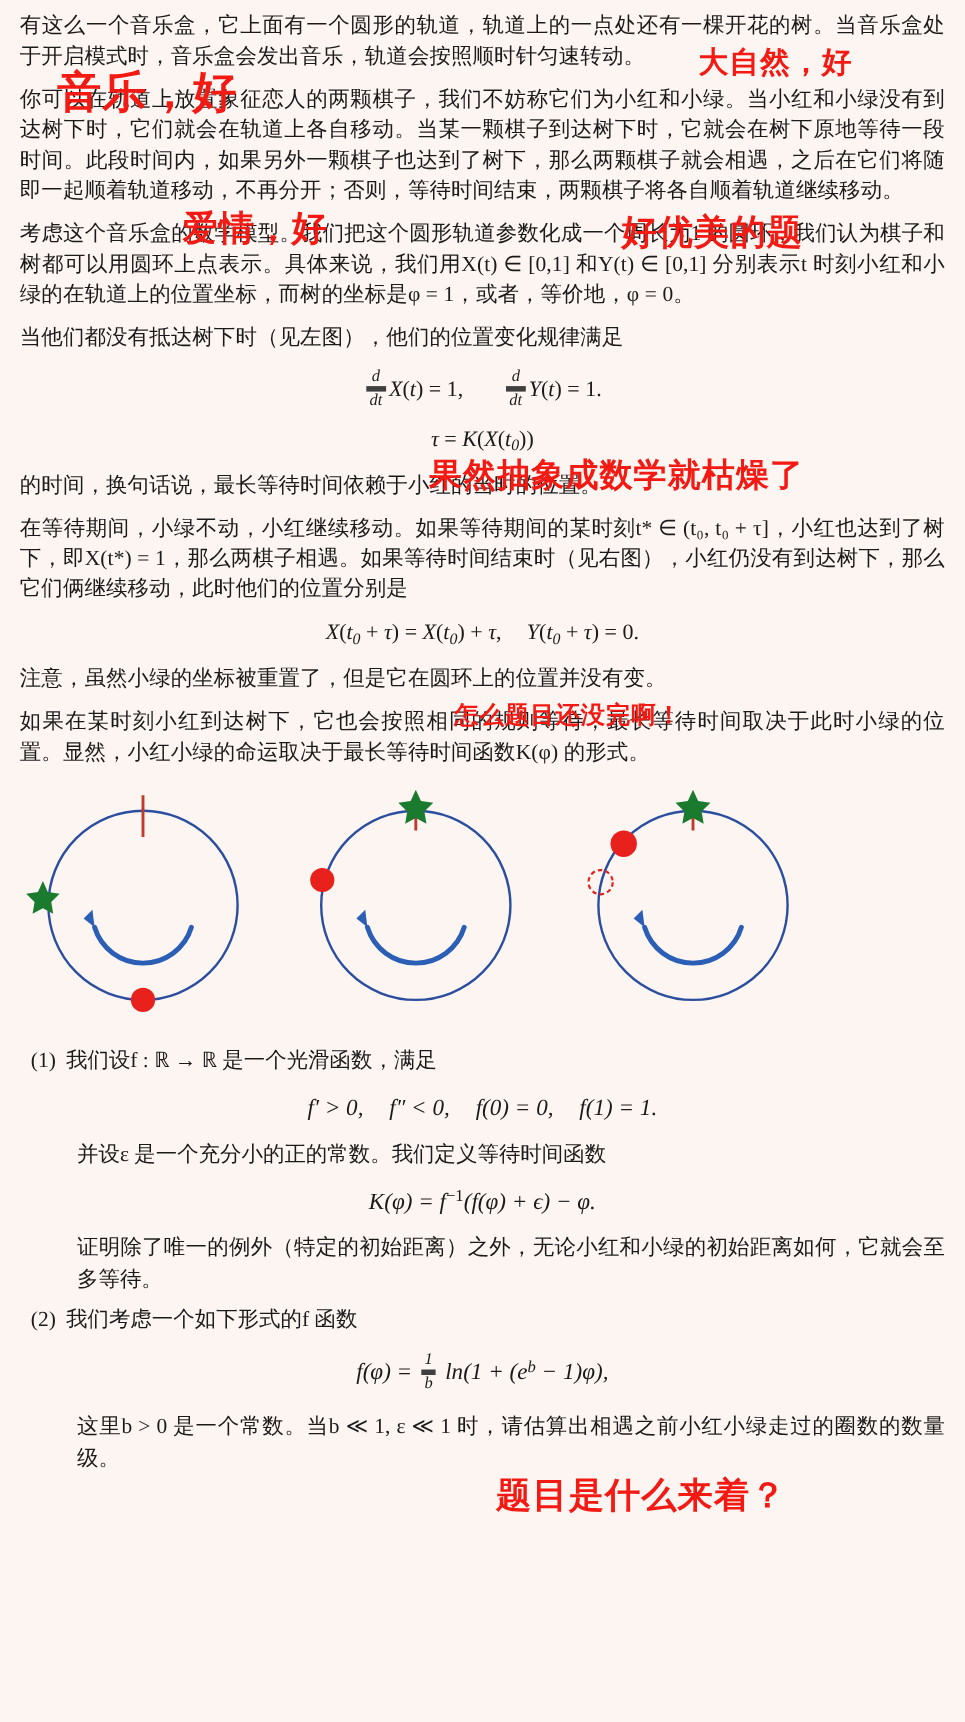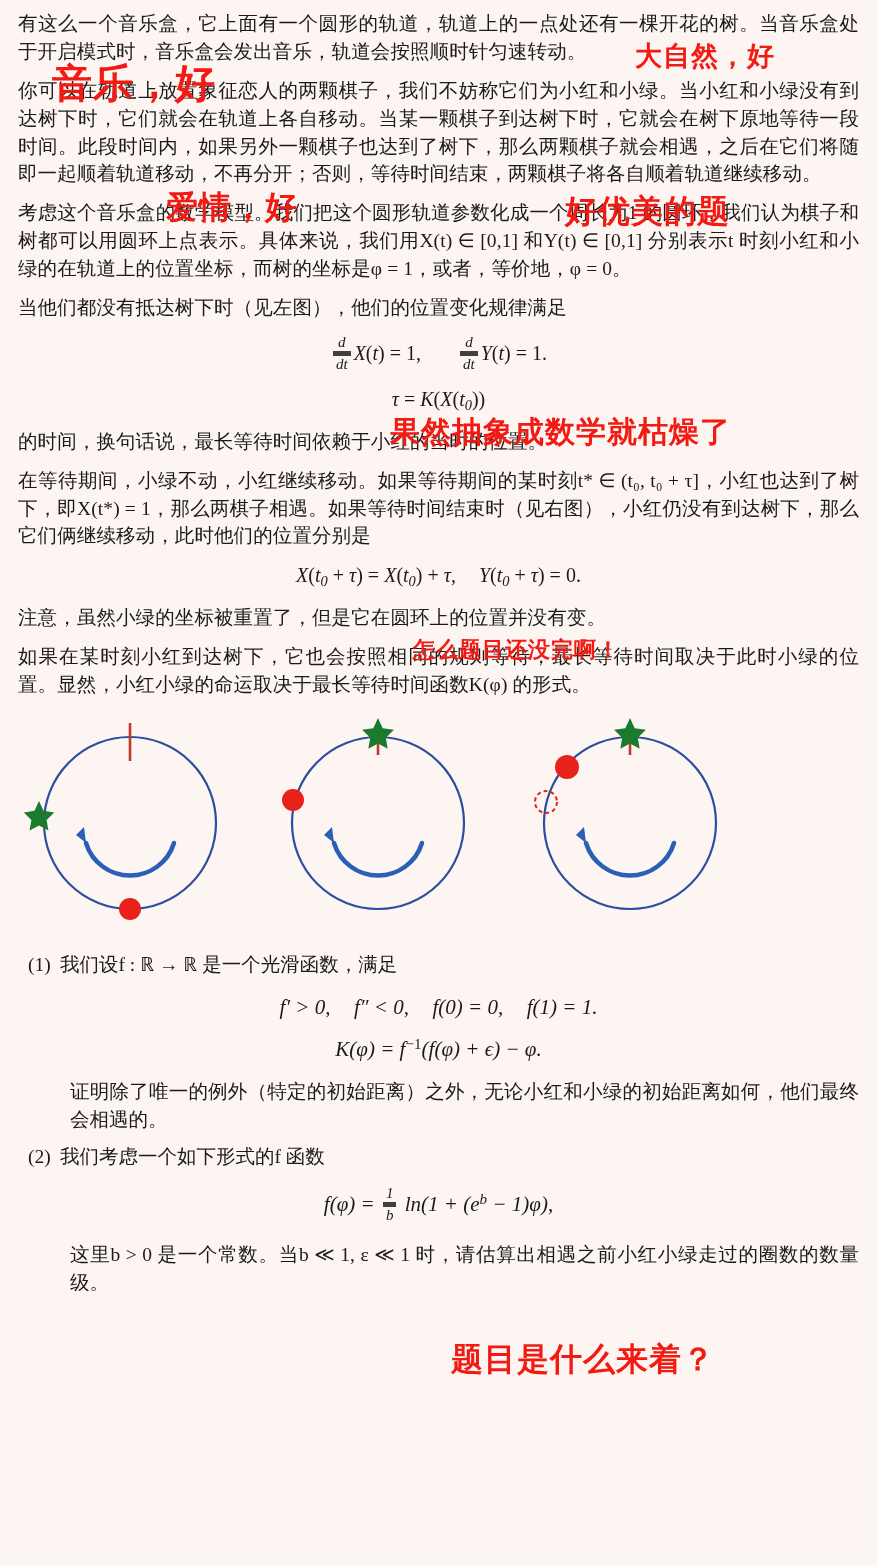--- a/index.html
+++ b/index.html
@@ -239,26 +239,27 @@
     <div class="mathblock">
       <span>f</span><span class="up">′ &gt; 0,</span>
       <span class="gap-s"></span>
       <span>f</span><span class="up">″ &lt; 0,</span>
       <span class="gap-s"></span>
       <span>f</span><span class="up">(0) = 0,</span>
       <span class="gap-s"></span>
       <span>f</span><span class="up">(1) = 1.</span>
     </div>
 
+    <div class="indent">并设ε 是一个充分小的正的常数。我们定义等待时间函数</div>
 
     <div class="mathblock">
       <span>K</span><span class="up">(</span><span>φ</span><span class="up">) = </span><span>f</span><span class="sup">−1</span><span class="up">(</span><span>f</span><span class="up">(</span><span>φ</span><span class="up">) + </span><span>ϵ</span><span class="up">) − </span><span>φ</span><span class="up">.</span>
     </div>
 
-    <div class="indent">证明除了唯一的例外（特定的初始距离）之外，无论小红和小绿的初始距离如何，他们最终会相遇的。</div>
+    <div class="indent">证明除了唯一的例外（特定的初始距离）之外，无论小红和小绿的初始距离如何，它就会至多等待。</div>
 
     <div class="item">
       <div class="num">(2)</div>
       <div class="body">我们考虑一个如下形式的f 函数</div>
     </div>
 
     <div class="mathblock">
       <span>f</span><span class="up">(</span><span>φ</span><span class="up">) = </span><span class="frac"><span class="num">1</span><span class="den">b</span></span><span class="up"> ln</span><span class="up">(</span><span class="up">1 + (</span><span>e</span><span class="sup" style="font-style:italic">b</span><span class="up"> − 1)</span><span>φ</span><span class="up">)</span><span class="up">,</span>
     </div>
 

